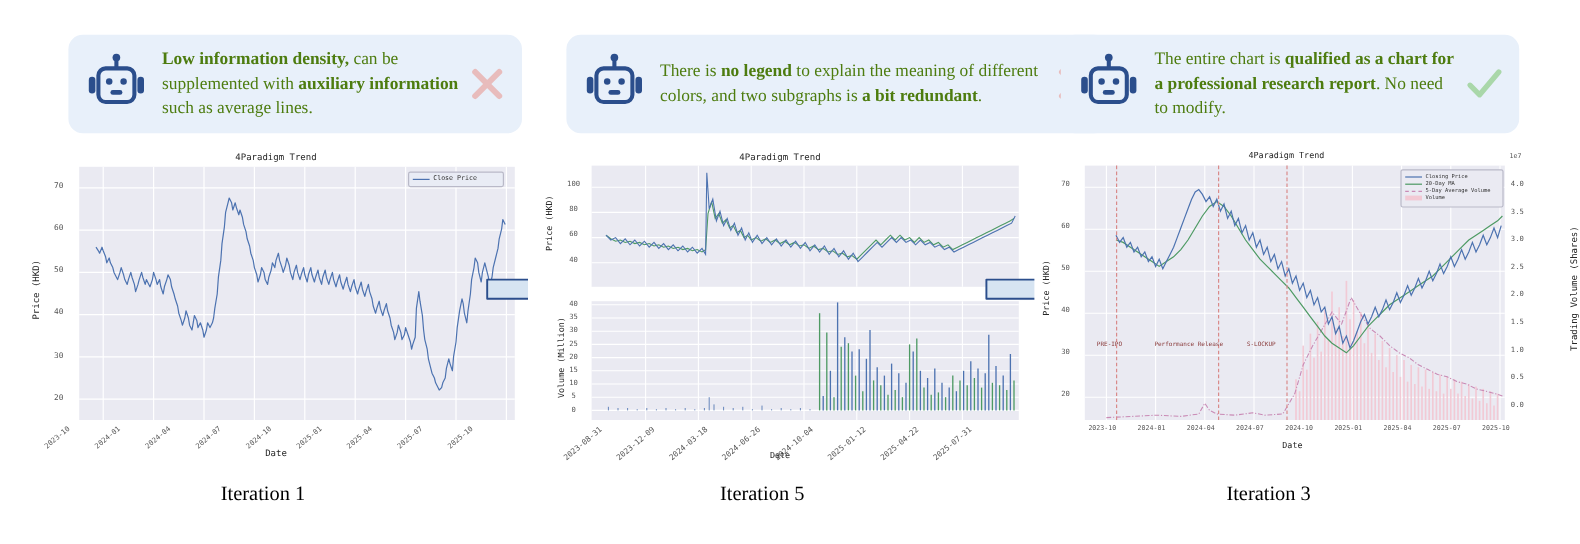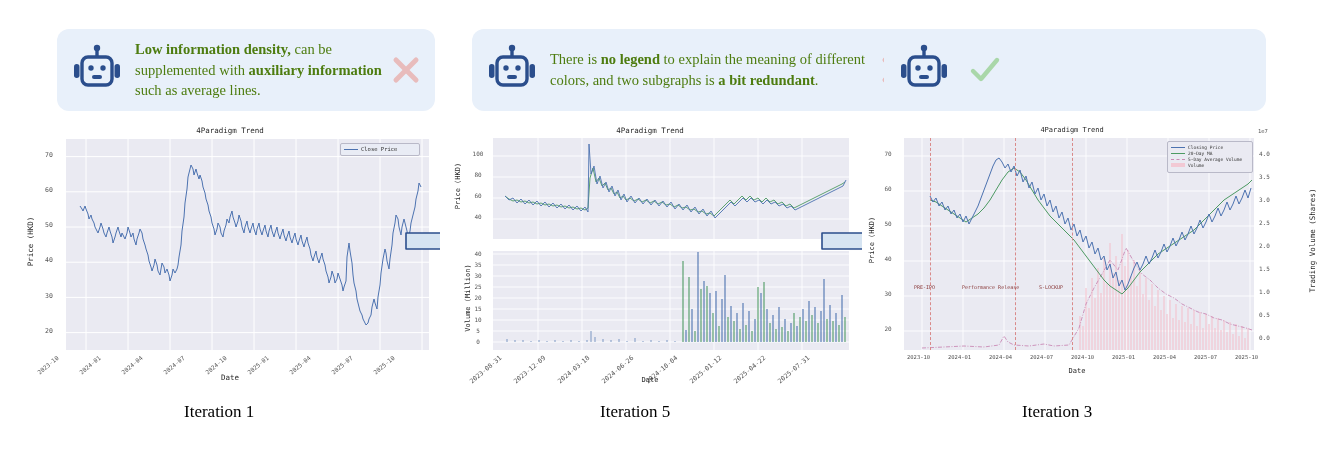--- a/index.html
+++ b/index.html
@@ -330,20 +330,21 @@
         </g>
         <circle cx="28" cy="6" r="3.2" fill="#2b4e8c"></circle>
         <rect x="13" y="15" width="30" height="28" rx="6" ry="6" fill="none" stroke="#2b4e8c" stroke-width="3.4"></rect>
         <circle cx="22" cy="26" r="2.7" fill="#2b4e8c"></circle>
         <circle cx="34" cy="26" r="2.7" fill="#2b4e8c"></circle>
         <rect x="23" y="33" width="10" height="4" rx="2" fill="#2b4e8c"></rect>
         <rect x="5" y="22" width="5.5" height="14" rx="2.7" fill="#2b4e8c"></rect>
         <rect x="45.5" y="22" width="5.5" height="14" rx="2.7" fill="#2b4e8c"></rect>
       </svg>
     </span>
+    <span class="bubble-text"><span>The entire chart is </span><b>qualified as a chart for a professional research report</b><span>. No need to modify.</span></span>
     <span class="verdict">
       <svg width="34" height="34" viewBox="0 0 34 34">
         <polyline points="5,18 13,26 29,7" fill="none" stroke="#a9d7a9" stroke-width="4.4" stroke-linecap="round" stroke-linejoin="round"></polyline>
       </svg>
     </span>
   </div>
 
   <div class="chart" style="left:862px;top:124px;width:455px;height:262px;">
     <div class="chart-title" style="left:0;top:2px;width:420px;font-size:7px;">4Paradigm Trend</div>
 

